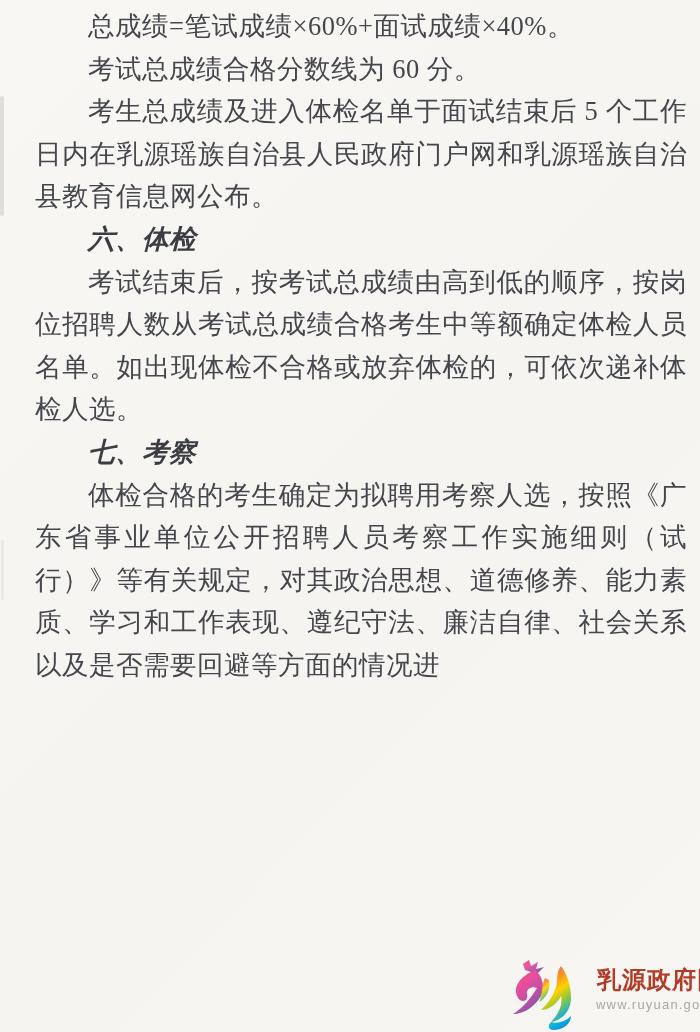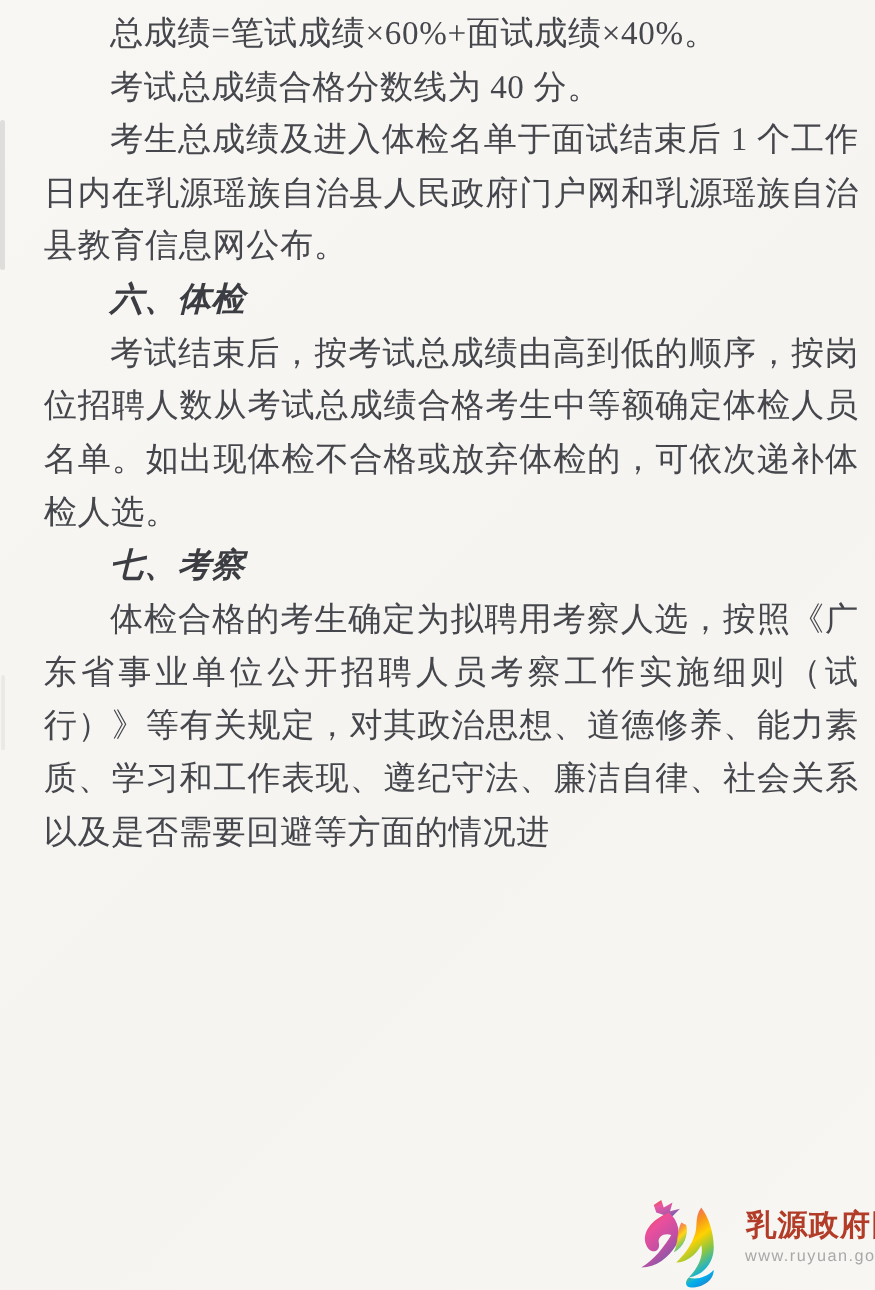--- a/index.html
+++ b/index.html
@@ -65,22 +65,22 @@
 </head>
 <body>
 
 <div class="page">
 
   <div class="edge-smudge-left"></div>
   <div class="edge-smudge-left2"></div>
 
   <div class="text-block">
     <p>总成绩=笔试成绩×60%+面试成绩×40%。</p>
-    <p>考试总成绩合格分数线为 40 分。</p>
-    <p>考生总成绩及进入体检名单于面试结束后 1 个工作日内在乳源瑶族自治县人民政府门户网和乳源瑶族自治县教育信息网公布。</p>
+    <p>考试总成绩合格分数线为 60 分。</p>
+    <p>考生总成绩及进入体检名单于面试结束后 5 个工作日内在乳源瑶族自治县人民政府门户网和乳源瑶族自治县教育信息网公布。</p>
     <p class="heading">六、体检</p>
     <p>考试结束后，按考试总成绩由高到低的顺序，按岗位招聘人数从考试总成绩合格考生中等额确定体检人员名单。如出现体检不合格或放弃体检的，可依次递补体检人选。</p>
     <p class="heading">七、考察</p>
     <p>体检合格的考生确定为拟聘用考察人选，按照《广东省事业单位公开招聘人员考察工作实施细则（试行）》等有关规定，对其政治思想、道德修养、能力素质、学习和工作表现、遵纪守法、廉洁自律、社会关系以及是否需要回避等方面的情况进</p>
   </div>
 
   <div class="watermark">
     <svg class="watermark-logo" viewBox="0 0 96 74" xmlns="http://www.w3.org/2000/svg" aria-hidden="true">
       <defs>
         <linearGradient id="gradLeft" x1="0" y1="0" x2="0.6" y2="1">

